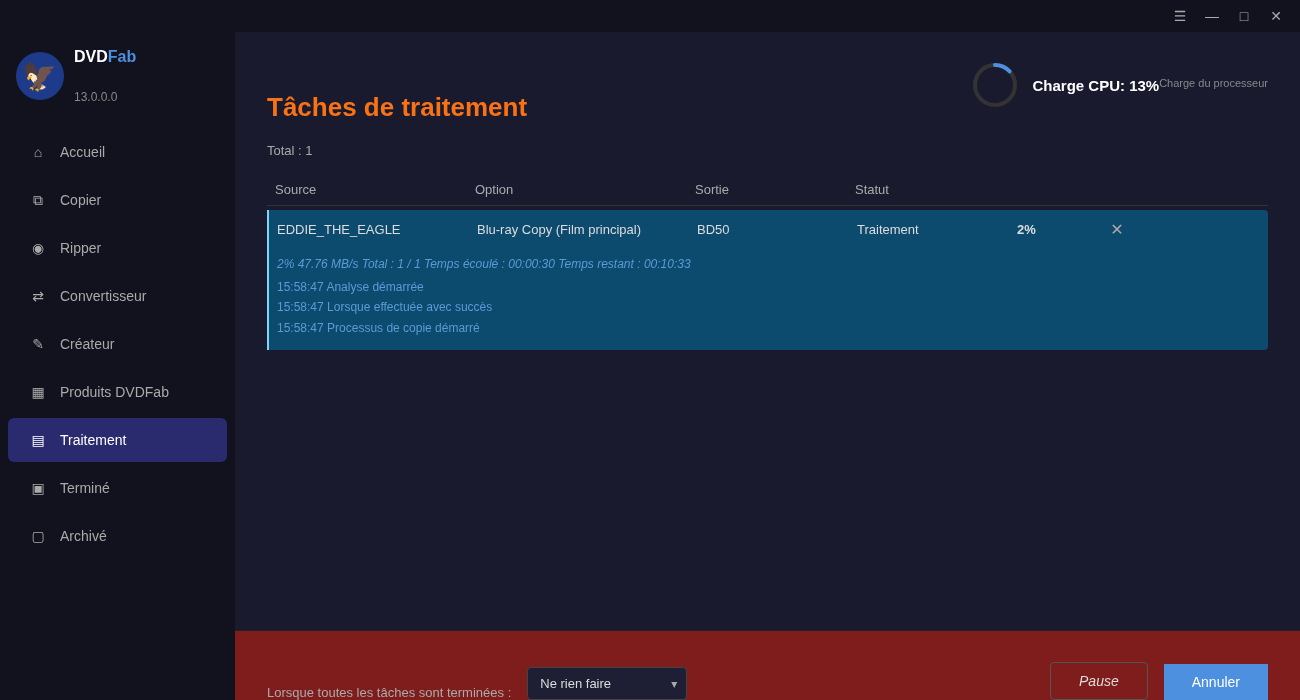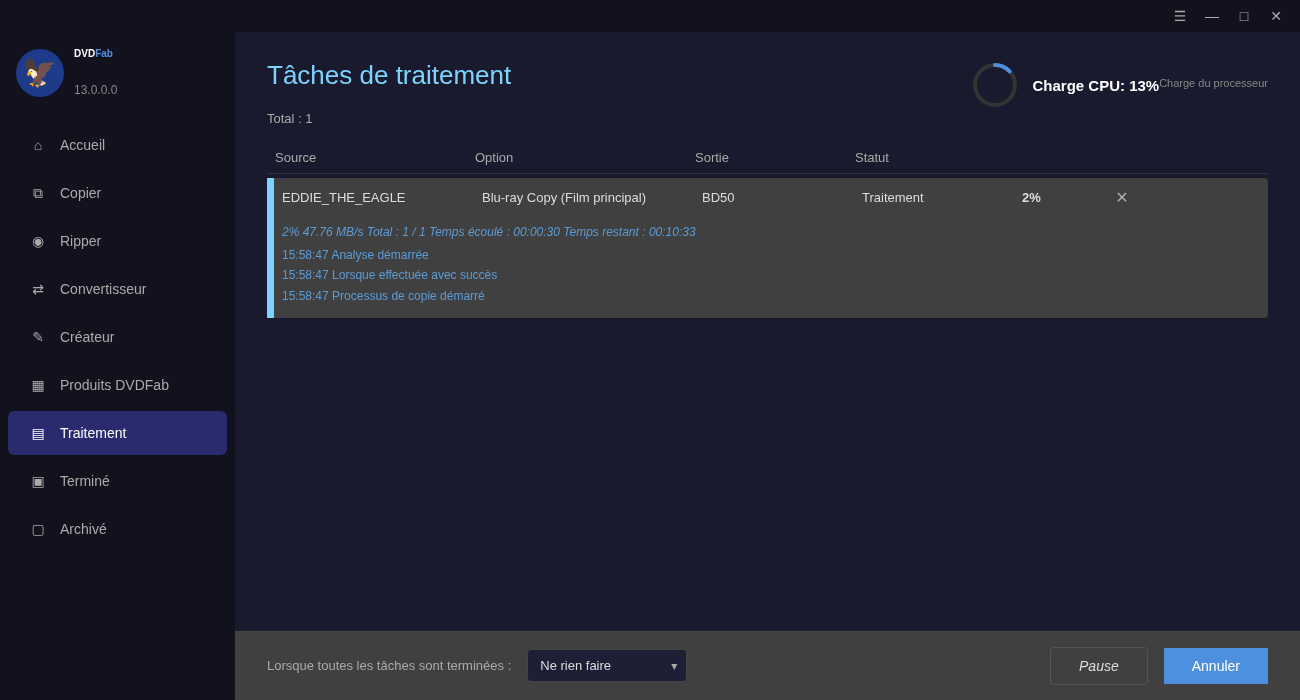--- a/index.html
+++ b/index.html
@@ -69,21 +69,21 @@
       flex-shrink: 0;
     }
     .logo-face {
       font-size: 28px;
     }
     .logo-text {
       display: flex;
       flex-direction: column;
     }
     .logo-title {
-      font-size: 10px;
+      font-size: 16px;
       font-weight: bold;
       color: #fff;
     }
     .logo-title span.dvd { color: #fff; }
     .logo-title span.fab { color: #4e90e0; }
     .logo-version {
       font-size: 12px;
       color: #888;
       margin-top: 24px;
     }
@@ -123,22 +123,23 @@
     }
 
     .content-header {
       display: flex;
       align-items: flex-start;
       justify-content: space-between;
       padding: 28px 32px 16px 32px;
     }
     .page-title {
       font-size: 26px;
-      font-weight: 400;
-      color: #7dd3fc;
+      font-weight: 700;
+      color: #f97316;
+      margin-top: 32px;
     }
     .total-label {
       font-size: 13px;
       color: #aaa;
       margin-top: 20px;
     }
 
     .cpu-widget {
       display: flex;
       align-items: center;
@@ -175,23 +176,23 @@
     .table-header {
       display: grid;
       grid-template-columns: 8px 200px 220px 160px 160px 80px 40px;
       align-items: center;
       padding: 8px 0;
       border-bottom: 1px solid #333;
       font-size: 13px;
       color: #aaa;
     }
     .table-row-wrapper {
-      border-left: 7px solid #7dd3fc;
+      border-left: 2px solid #7dd3fc;
       margin: 4px 0;
-      background: #404040;
+      background: #0c4a6e;
       border-radius: 0 4px 4px 0;
     }
     .table-row {
       display: grid;
       grid-template-columns: 8px 200px 220px 160px 160px 80px 40px;
       align-items: center;
       padding: 10px 0;
       font-size: 13px;
       color: #ddd;
     }
@@ -220,23 +221,23 @@
       cursor: pointer;
       font-size: 16px;
       display: flex;
       align-items: center;
       justify-content: center;
     }
 
     
     .footer {
       height: 70px;
-      background: #404040;
-      display: flex;
-      align-items: center;
+      background: #7f1d1d;
+      display: flex;
+      align-items: flex-end;
       padding: 0 32px;
       gap: 16px;
       flex-shrink: 0;
       border-top: 1px solid #222;
     }
     .footer-label {
       font-size: 13px;
       color: #aaa;
       white-space: nowrap;
     }

